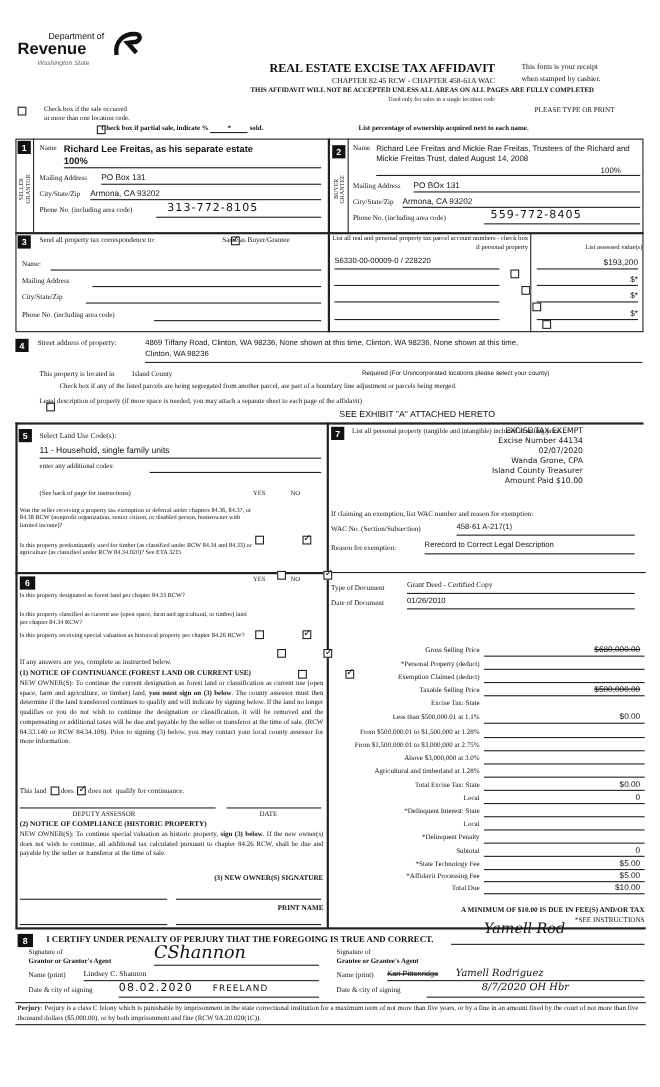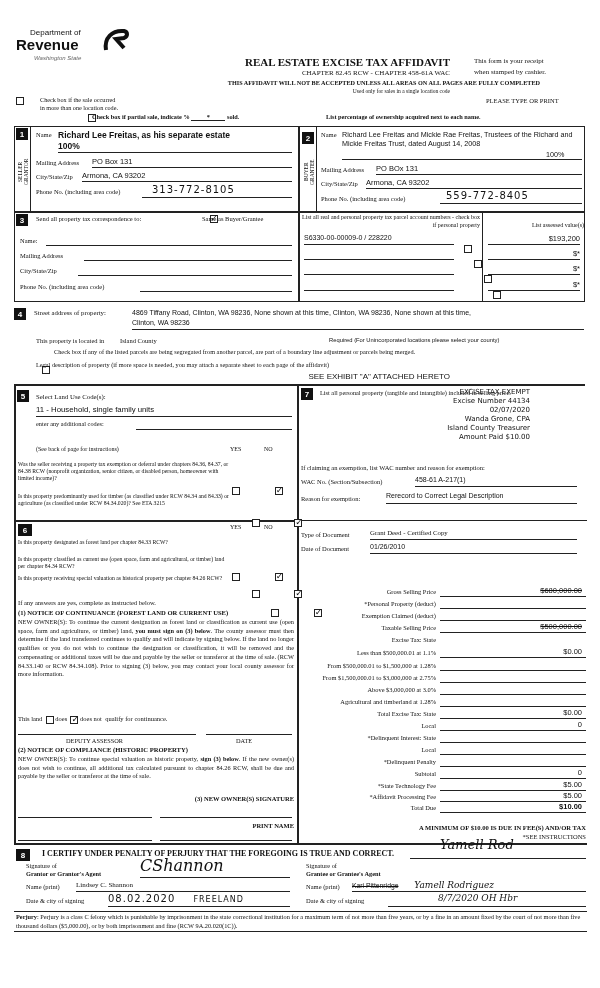--- a/index.html
+++ b/index.html
@@ -21,21 +21,21 @@
   .tline { position: absolute; left: 440px; width: 146px; border-bottom: 1px solid #222; height: 11px; text-align: right; font-family: "Liberation Sans", sans-serif; font-size: 7.5px; padding-right: 4px; }
   .tlab { position: absolute; right: 164px; font-size: 6.4px; text-align: right; white-space: nowrap; }
 </style>
 </head>
 <body>
 
 
 
 
 <div class="abs" style="left:16px;top:28px;width:118px;height:38px;">
-  <div class="abs sans" style="left:14px;top:0;font-size:8px;">Department of</div>
+  <div class="abs sans" style="left:28px;top:0;font-size:8px;">Department of</div>
   <div class="abs sans b" style="left:0;top:8px;font-size:15px;">Revenue</div>
   <div class="abs sans" style="left:18px;top:27px;font-size:6px;color:#666;font-style:italic;">Washington State</div>
   <svg class="abs" style="left:86px;top:0;" width="28" height="26" viewBox="0 0 28 26">
     <path d="M4 22 C 2 10, 10 2, 22 3 C 26 4, 26 8, 22 10 L 14 11 L 22 20" fill="none" stroke="#111" stroke-width="4"></path>
   </svg>
 </div>
 <div class="abs b c" style="left:150px;top:56px;width:300px;font-size:11px;">REAL ESTATE EXCISE TAX AFFIDAVIT</div>
 <div class="abs c" style="left:150px;top:69px;width:300px;font-size:7px;">CHAPTER 82.45 RCW - CHAPTER 458-61A WAC</div>
 <div class="abs" style="left:474px;top:57px;font-size:7px;">This form is your receipt</div>
 <div class="abs" style="left:474px;top:68px;font-size:7px;">when stamped by cashier.</div>
@@ -247,21 +247,21 @@
     <div class="tline " style="top:744px;"></div>
     <div class="tlab" style="top:758px;">*Delinquent Penalty</div>
     <div class="tline " style="top:756px;"></div>
     <div class="tlab" style="top:770px;">Subtotal</div>
     <div class="tline " style="top:768px;">0</div>
     <div class="tlab" style="top:782px;">*State Technology Fee</div>
     <div class="tline " style="top:780px;">$5.00</div>
     <div class="tlab" style="top:793px;">*Affidavit Processing Fee</div>
     <div class="tline " style="top:791px;">$5.00</div>
     <div class="tlab" style="top:804px;">Total Due</div>
-    <div class="tline " style="top:802px;font-weight:bold;">$10.00</div>
+    <div class="tline " style="top:802px;">$10.00</div>
   </div>
 <div class="abs b c" style="left:300px;top:824px;width:286px;font-size:6.6px;">A MINIMUM OF $10.00 IS DUE IN FEE(S) AND/OR TAX</div>
 <div class="abs c" style="left:300px;top:833px;width:286px;font-size:6.5px;">*SEE INSTRUCTIONS</div>
 
 
 <div class="abs" style="left:14px;top:843px;width:573px;height:1.5px;background:#222;"></div>
 <div class="abs num" style="left:16px;top:849px;width:14px;">8</div>
 <div class="abs b" style="left:42px;top:849px;font-size:8px;white-space:nowrap;">I CERTIFY UNDER PENALTY OF PERJURY THAT THE FOREGOING IS TRUE AND CORRECT.</div>
 
 <div class="abs" style="left:26px;top:862px;font-size:6.3px;line-height:8px;">

